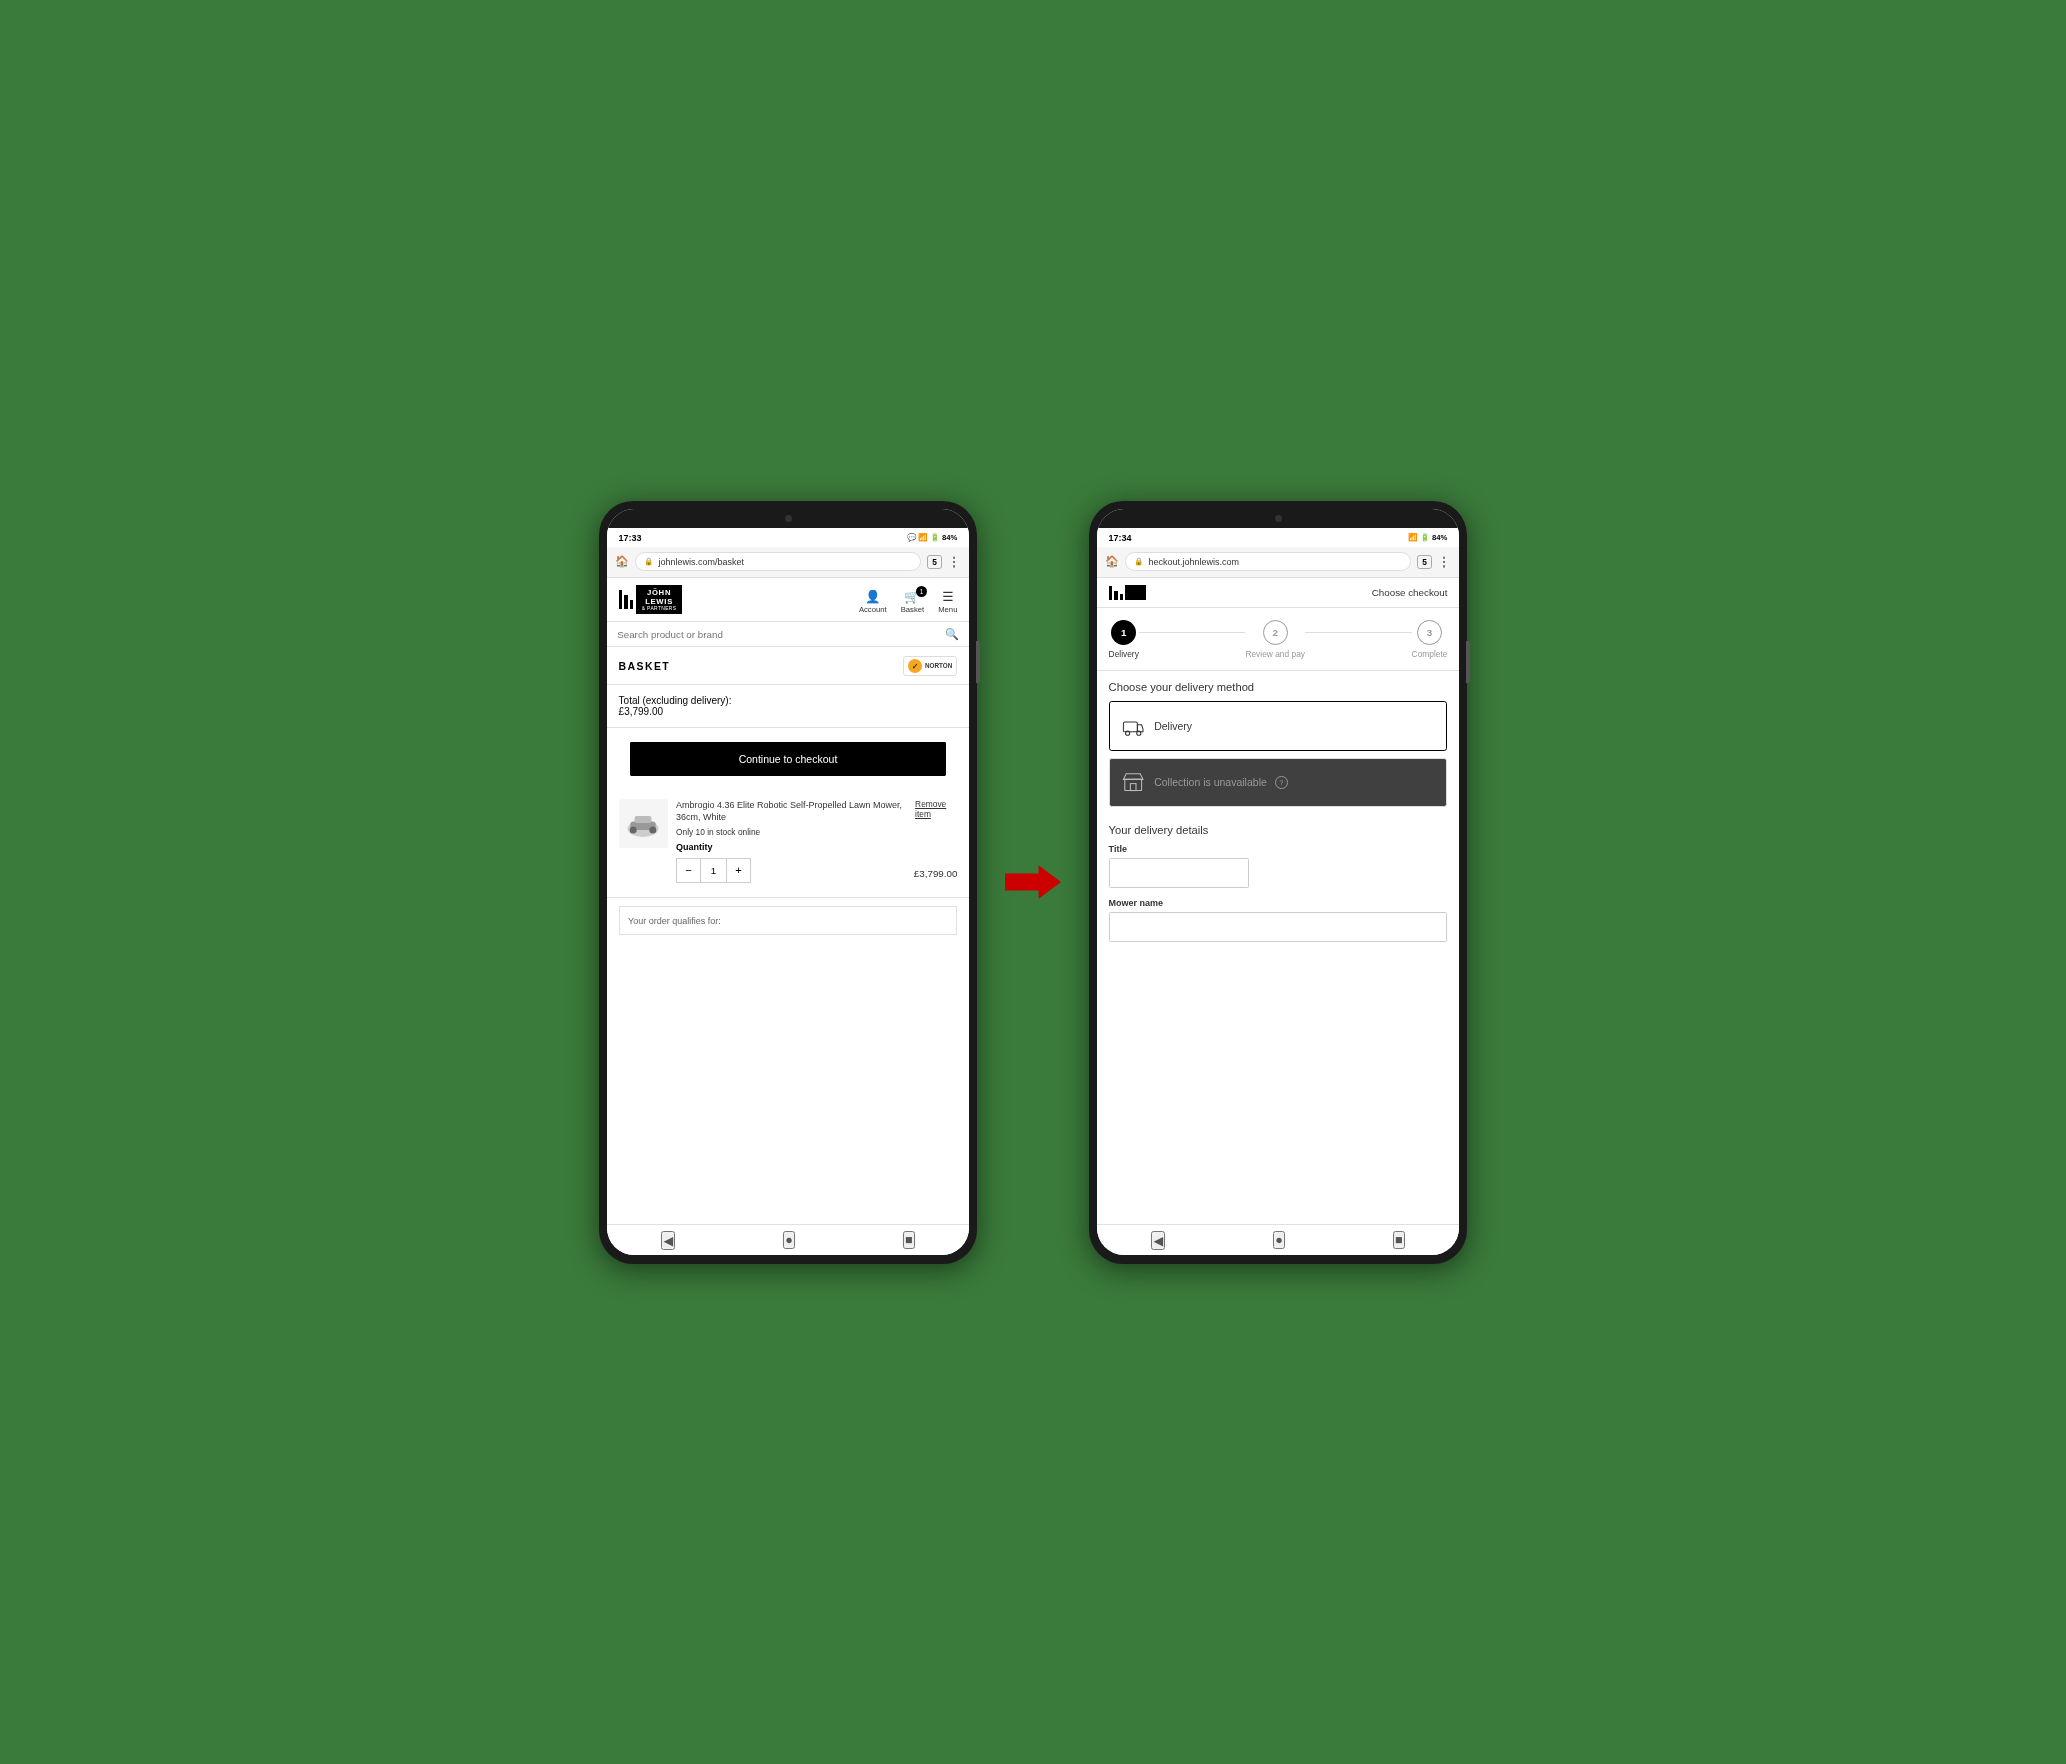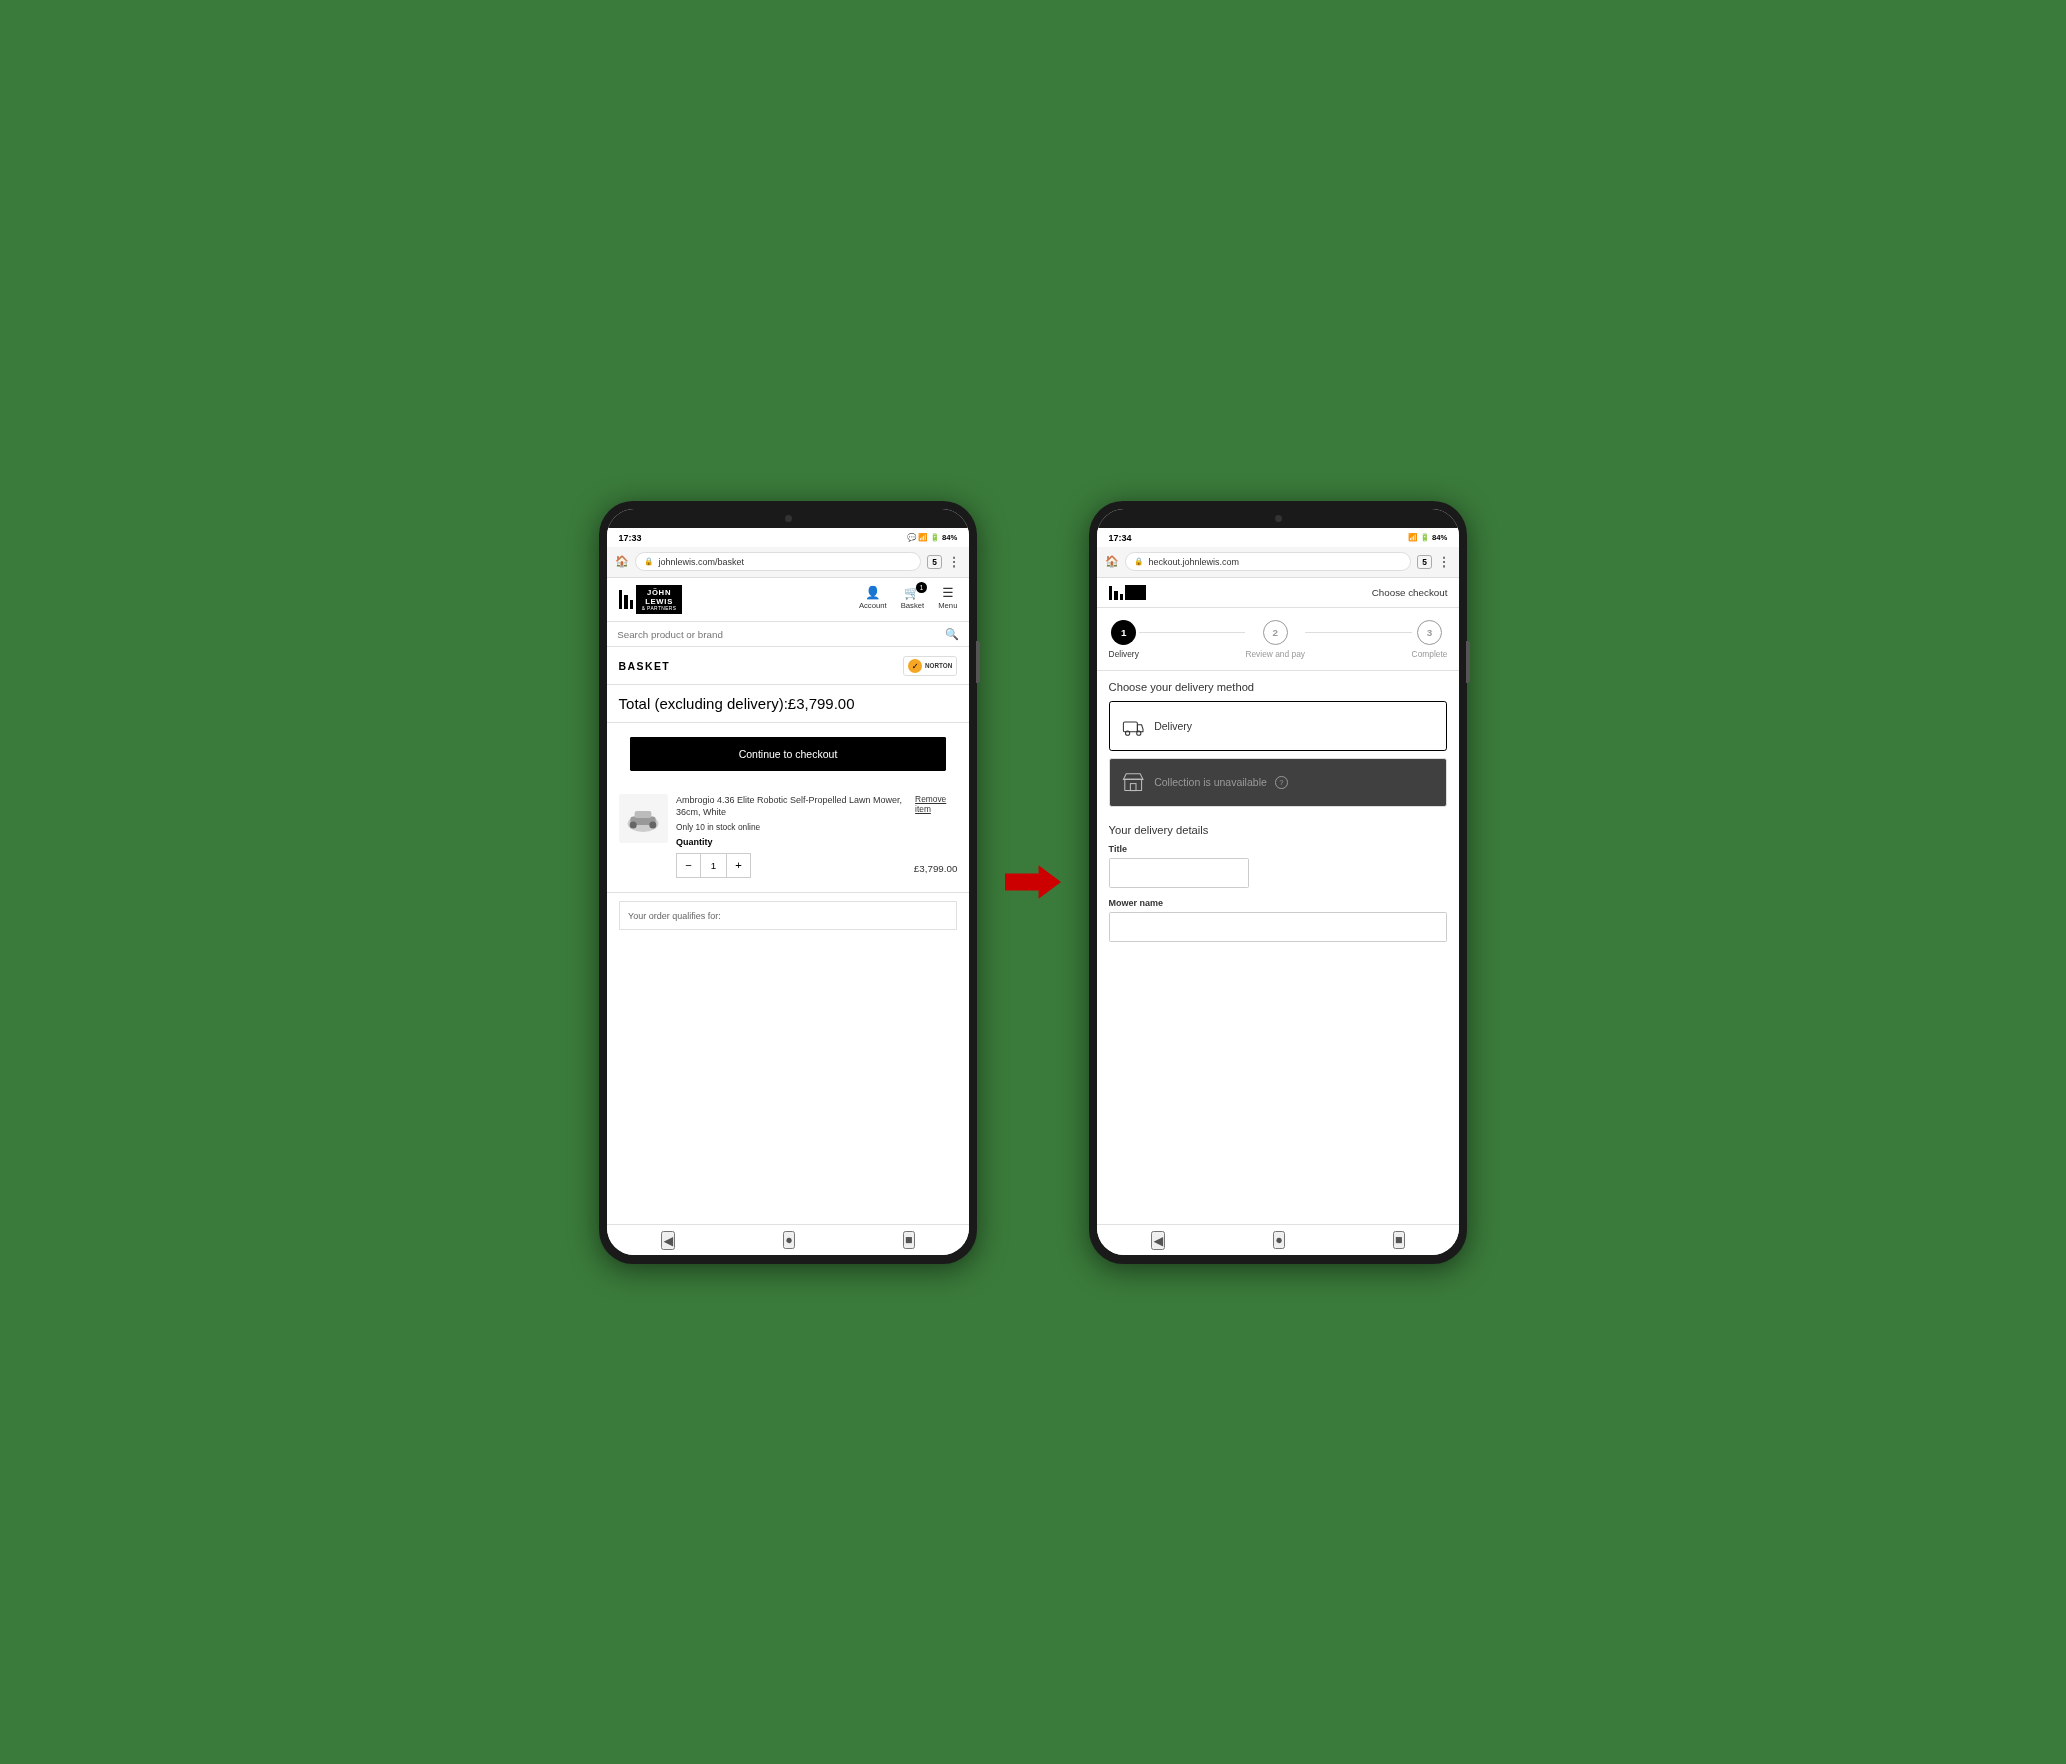--- a/index.html
+++ b/index.html
@@ -129,21 +129,21 @@
       top: 140px;
       width: 3.5px;
       height: 42px;
       background: #555;
       border-radius: 0 2.1px 2.1px 0;
     }
 
     
     .jl-header {
       display: flex;
-      align-items: flex-start;
+      align-items: flex-end;
       justify-content: space-between;
       padding: 7px 11.2px;
       border-bottom: 0.7px solid #e0e0e0;
     }
     .jl-logo {
       display: flex;
       align-items: center;
       gap: 2.8px;
     }
     .logo-bars {
@@ -242,24 +242,25 @@
       background: #f5a623;
       border-radius: 50%;
       display: flex;
       align-items: center;
       justify-content: center;
       font-size: 8.4px;
     }
     .norton-text { font-size: 6.3px; font-weight: bold; color: #333; }
     .total-row {
       display: flex;
-      justify-content: flex-start;
+      justify-content: center;
       padding: 9.8px 11.2px;
       border-bottom: 0.7px solid #e0e0e0;
-      font-size: 15px;
+      font-size: 10px;
+      flex-direction: column;
     }
     .checkout-btn {
       margin: 8.4px 11.2px;
       background: #000;
       color: #fff;
       border: none;
       padding: 11.2px;
       width: calc(100% - 22.4px);
       font-size: 10.5px;
       font-weight: 500;

